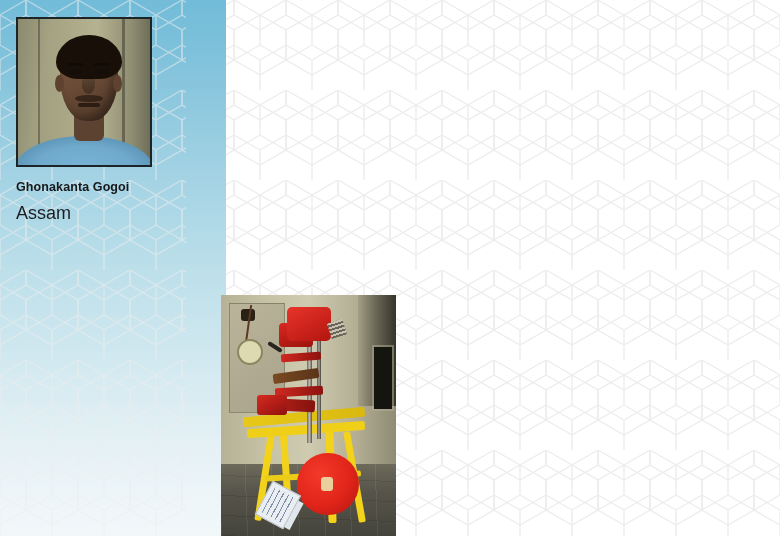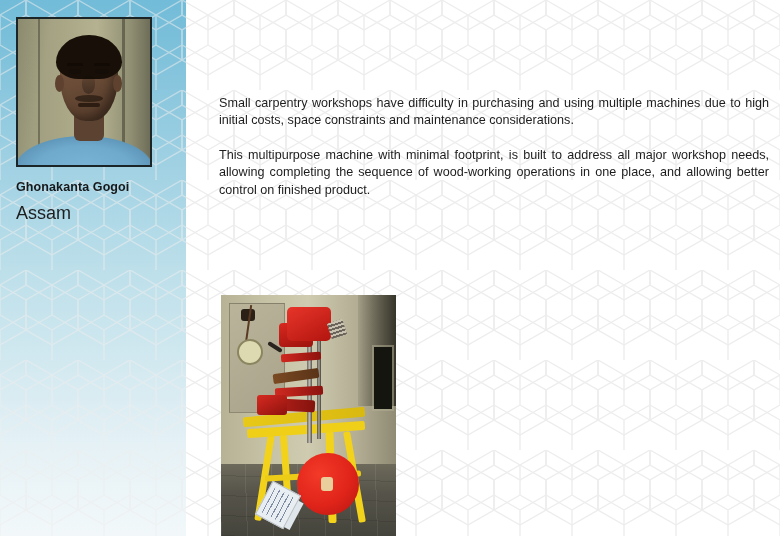--- a/index.html
+++ b/index.html
@@ -39,20 +39,21 @@
     height: 536px;
     background: linear-gradient(to bottom,
         #72bcd9 0%,
         #7cc0da 8%,
         #9ccfe2 28%,
         #bcdfea 50%,
         #d5eaf1 70%,
         #e7f2f6 85%,
         #f2f8fa 100%);
     overflow: hidden;
+    padding-left: 40px;
   }
   #sidebar .honeycomb { opacity: 0.55; }
 
   .portrait-frame {
     position: absolute;
     left: 16px;
     top: 17px;
     width: 136px;
     height: 150px;
     border: 2px solid #1b2426;
@@ -404,23 +405,21 @@
     </div>
 
     <div class="sidebar-name" data-name="innovator-name">Ghonakanta Gogoi</div>
 
     <div class="sidebar-region" data-name="innovator-region">Assam</div>
   </aside>
 
   <main id="main" data-name="main-content">
 
 
-    <p class="body-block body-p1" data-name="body-paragraph-1">Small carpentry workshops have difficulty in purchasing and using multiple machines due to high initial costs, space constraints and maintenance considerations.</p>
-
-    <p class="body-block body-p2" data-name="body-paragraph-2">This multipurpose machine with minimal footprint, is built to address all major workshop needs, allowing completing the sequence of wood-working operations in one place, and allowing better control on finished product.</p>
+
 
     <div class="machine-frame" data-name="machine-photo">
       <div class="mc-wall" data-name="machine-photo-wall"></div>
       <div class="mc-panel" data-name="machine-photo-wall-panel"></div>
       <div class="mc-wall-dark" data-name="machine-photo-wall-shadow"></div>
       <div class="mc-window" data-name="machine-photo-window"></div>
       <div class="mc-hook" data-name="machine-photo-wall-hook"></div>
       <div class="mc-cord" data-name="machine-photo-hanging-cord"></div>
       <div class="mc-disc" data-name="machine-photo-wall-disc"></div>
       <div class="mc-floor" data-name="machine-photo-floor"></div>

